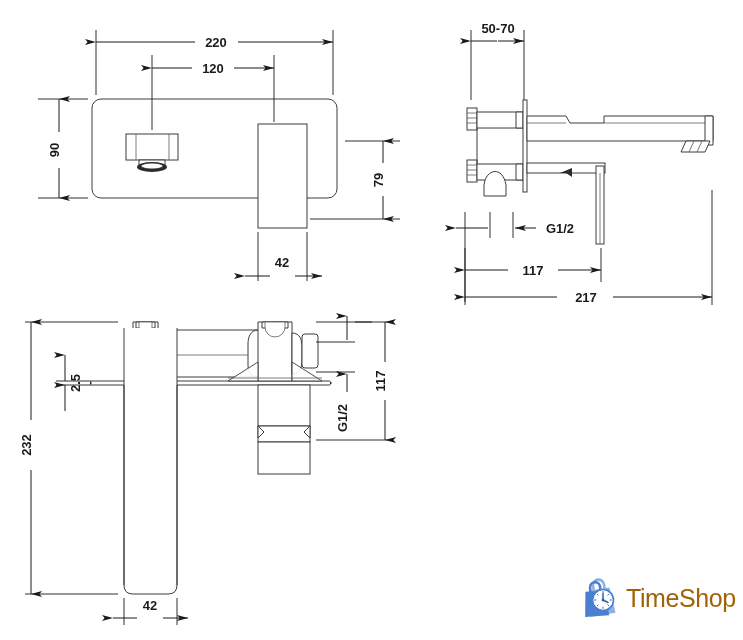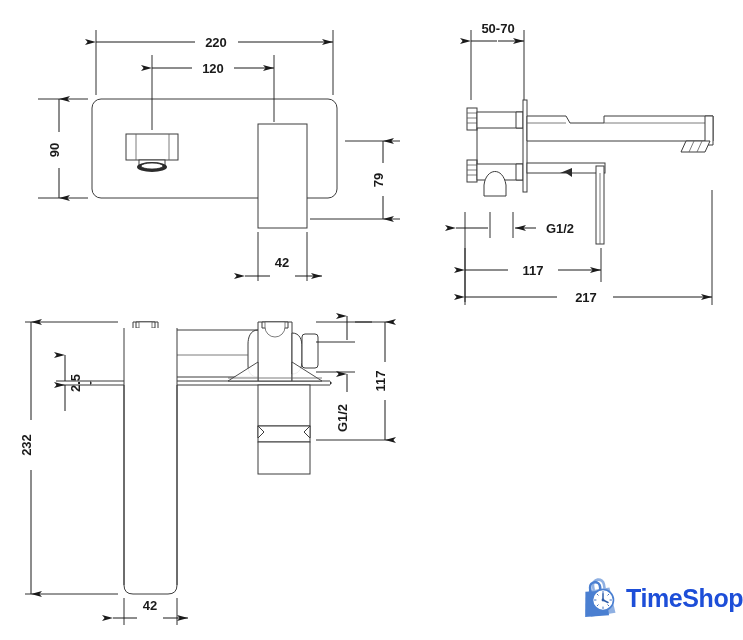--- a/index.html
+++ b/index.html
@@ -74,22 +74,22 @@
   }
   #logo-mark {
     width: 44px;
     height: 44px;
     position: relative;
     flex: 0 0 auto;
   }
   #logo-text {
     font-family: "Liberation Sans", sans-serif;
     font-size: 25px;
-    font-weight: bold;
-    color: #1d4ed8;
+    font-weight: normal;
+    color: #a16207;
     letter-spacing: -0.4px;
     line-height: 1;
     white-space: nowrap;
   }
 </style>
 </head>
 <body>
 
 <div id="sheet">
 

